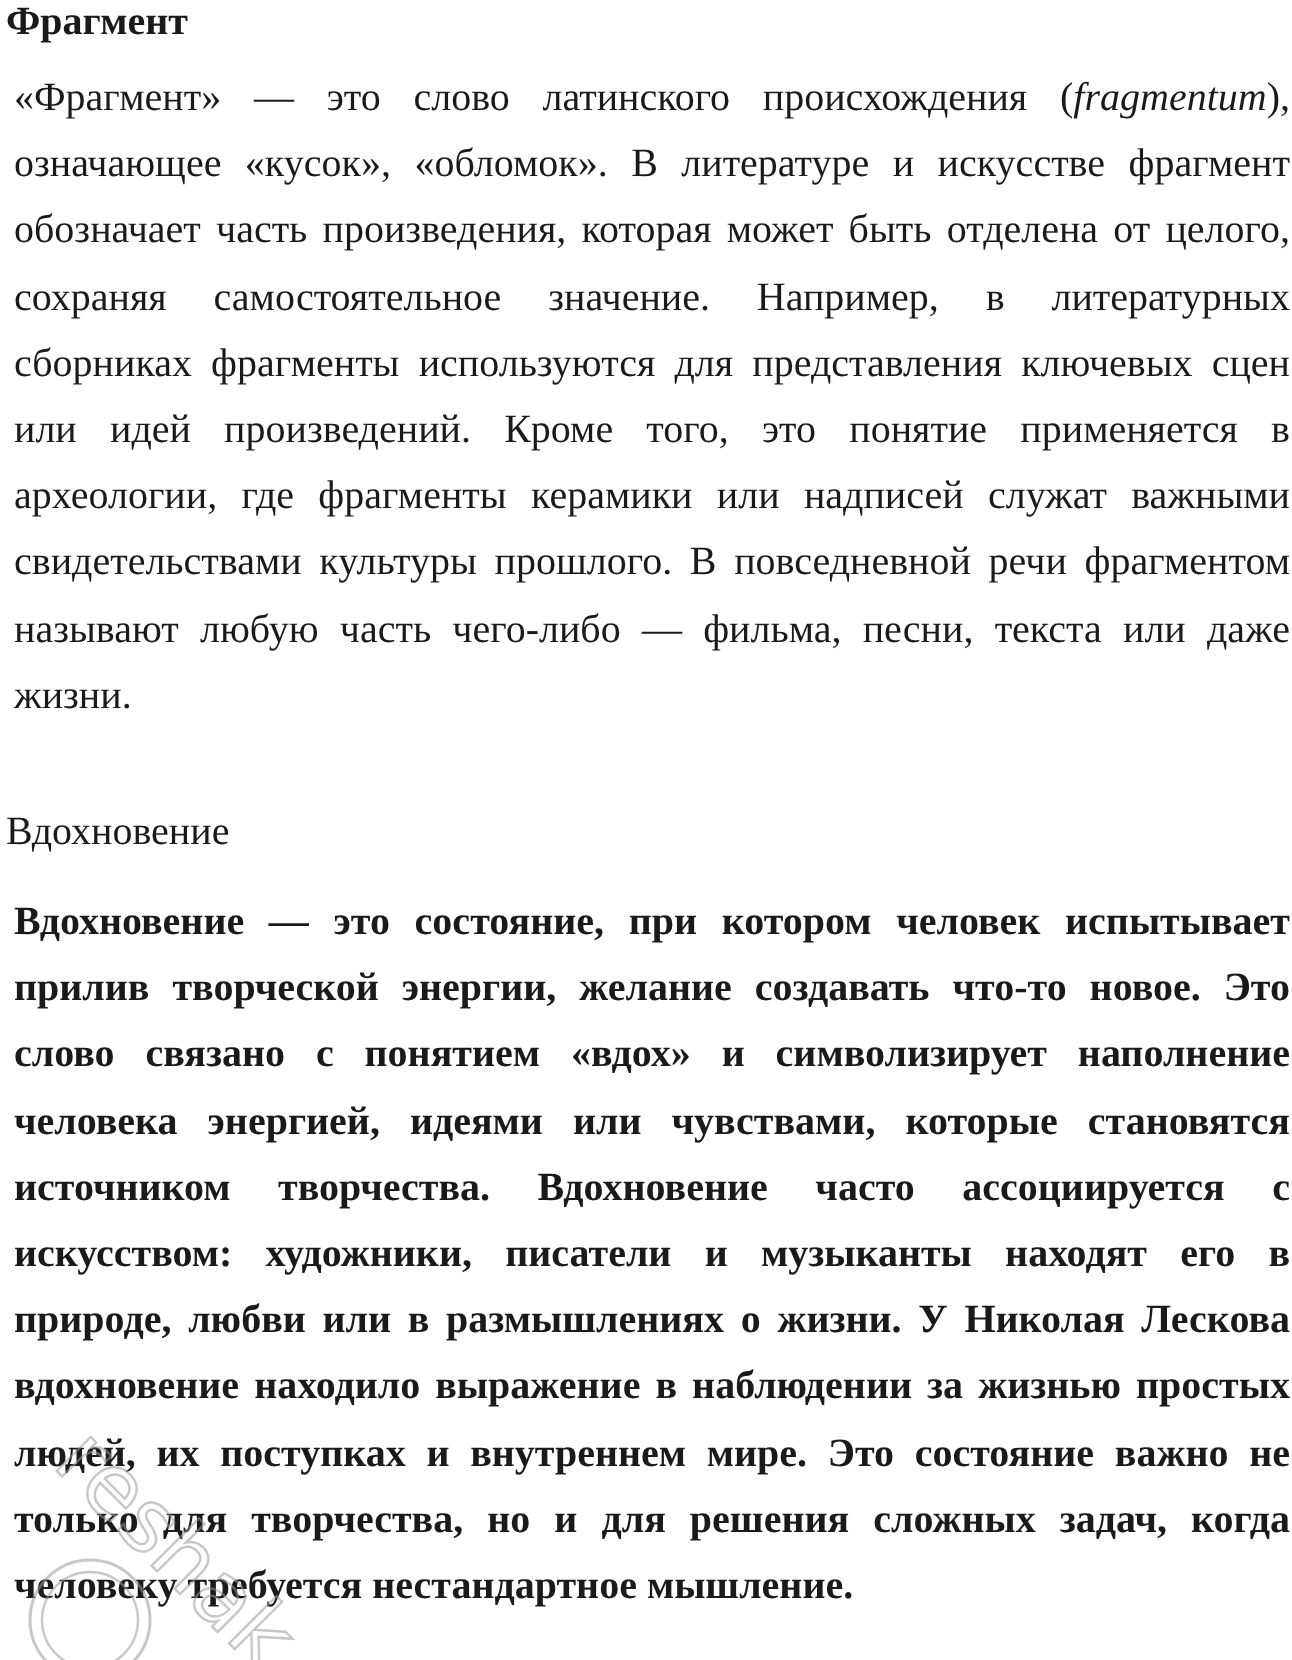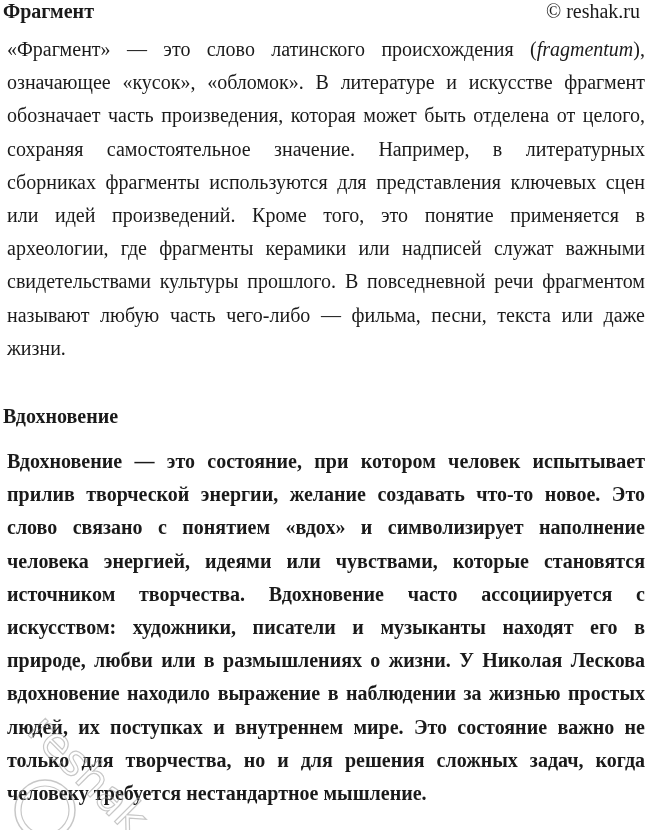--- a/index.html
+++ b/index.html
@@ -3,30 +3,29 @@
 <meta charset="utf-8">
 <style>
   html, body { margin: 0; padding: 0; background: #ffffff; }
   body { width: 646px; height: 830px; overflow: hidden; position: relative;
          font-family: "Liberation Serif", "DejaVu Serif", serif; color: #1a1a1a; }
   .header { position: absolute; left: 3px; right: 6px; top: -1px; height: 24px; display: flex; justify-content: space-between; align-items: flex-end; }
   .title { font-weight: bold; font-size: 20px; }
   .copy { font-size: 20px; }
   .para { position: absolute; left: 3px; width: 638px; font-size: 20px; line-height: 33.2px; text-align: justify; margin: 4px; }
   .p1 { top: 29px; }
-  .h2 { position: absolute; left: 3px; top: 405px; font-size: 20px; font-weight: bold; }
+  .h2 { position: absolute; left: 3px; top: 405px; font-size: 20px; font-weight: normal; }
   .p2 { top: 441px; font-weight: bold; }
   .watermark { position: absolute; left: -10px; top: 700px; width: 170px; height: 150px; pointer-events: none; opacity: 0.55; }
 </style>
 </head>
 <body>
 
 <div class="header">
   <span class="title">Фрагмент</span>
-  <span class="copy">© reshak.ru</span>
 </div>
 
 <p class="para p1"><span>«Фрагмент» — это слово латинского происхождения (</span><i>fragmentum</i><span>), означающее «кусок», «обломок». В литературе и искусстве фрагмент обозначает часть произведения, которая может быть отделена от целого, сохраняя самостоятельное значение. Например, в литературных сборниках фрагменты используются для представления ключевых сцен или идей произведений. Кроме того, это понятие применяется в археологии, где фрагменты керамики или надписей служат важными свидетельствами культуры прошлого. В повседневной речи фрагментом называют любую часть чего-либо — фильма, песни, текста или даже жизни.</span></p>
 
 <div class="h2">Вдохновение</div>
 
 <p class="para p2">Вдохновение — это состояние, при котором человек испытывает прилив творческой энергии, желание создавать что-то новое. Это слово связано с понятием «вдох» и символизирует наполнение человека энергией, идеями или чувствами, которые становятся источником творчества. Вдохновение часто ассоциируется с искусством: художники, писатели и музыканты находят его в природе, любви или в размышлениях о жизни. У Николая Лескова вдохновение находило выражение в наблюдении за жизнью простых людей, их поступках и внутреннем мире. Это состояние важно не только для творчества, но и для решения сложных задач, когда человеку требуется нестандартное мышление.</p>
 
 <svg class="watermark" viewBox="0 0 170 150">
   <g fill="none" stroke="#9a9a9a" stroke-width="1.6" transform="rotate(45 85 75)">

